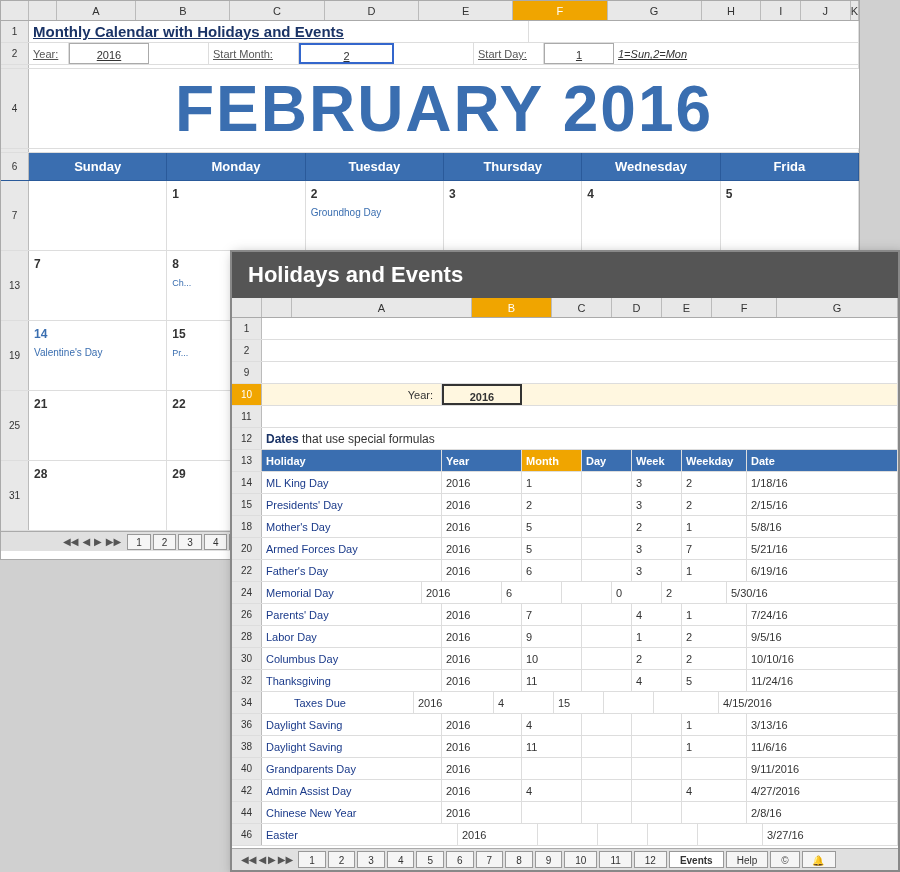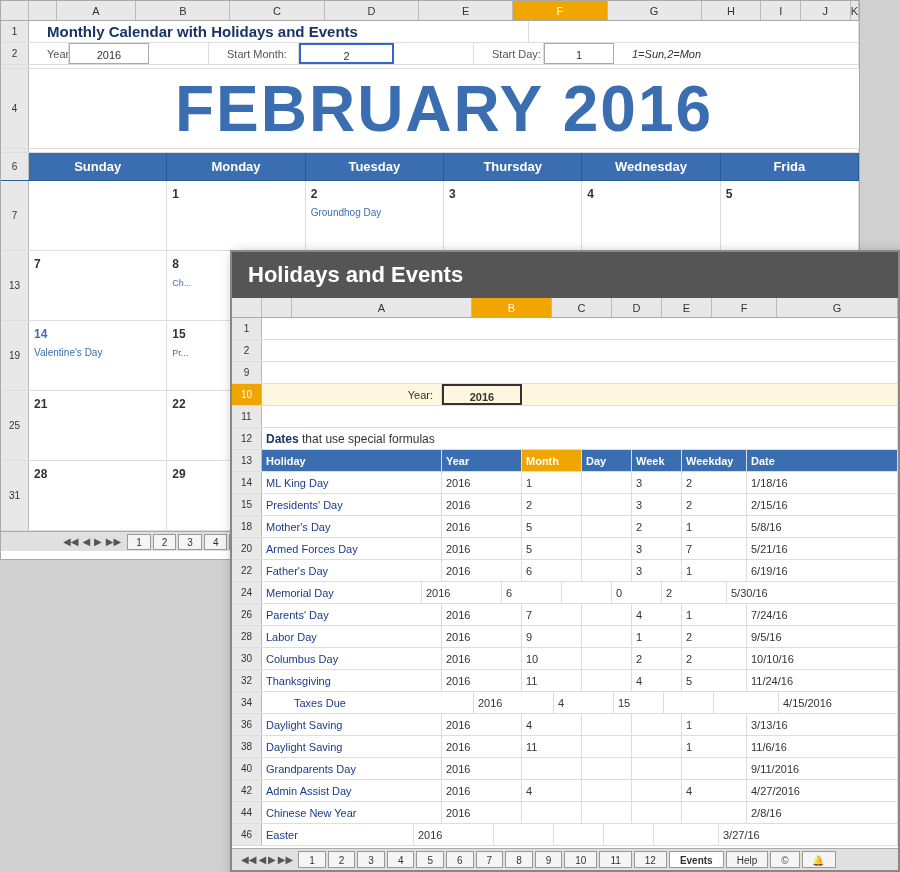--- a/index.html
+++ b/index.html
@@ -65,24 +65,25 @@
       background: #e8e8e8;
       font-size: 10px;
       text-align: center;
       line-height: 22px;
       color: #333;
     }
     .sheet-cell {
       border-right: 1px solid #ddd;
       font-size: 11px;
       line-height: 22px;
-      padding: 0 18px;
+      padding: 0 4px;
       overflow: hidden;
       white-space: nowrap;
       color: #333;
+      text-decoration: underline;
     }
     .sheet-cell.input-cell {
       border: 2px solid #3366cc;
       background: #fff;
     }
     .sheet-cell.merge-wide {
       font-size: 13px;
       font-weight: bold;
       color: #1a3366;
     }
@@ -659,21 +660,21 @@
       <div class="hol-cell" style="width:80px;">2016</div>
       <div class="hol-cell" style="width:60px;">11</div>
       <div class="hol-cell" style="width:50px;"></div>
       <div class="hol-cell" style="width:50px;">4</div>
       <div class="hol-cell" style="width:65px;">5</div>
       <div class="hol-cell" style="flex:1;">11/24/16</div>
     </div>
 
     <div class="hol-row">
       <div class="hol-row-num">34</div>
-      <div class="hol-cell blue-row" style="width:212px;padding-left:32px;">Taxes Due</div>
+      <div class="hol-cell blue-row" style="width:152px;padding-left:32px;">Taxes Due</div>
       <div class="hol-cell" style="width:80px;">2016</div>
       <div class="hol-cell" style="width:60px;">4</div>
       <div class="hol-cell" style="width:50px;">15</div>
       <div class="hol-cell" style="width:50px;"></div>
       <div class="hol-cell" style="width:65px;"></div>
       <div class="hol-cell" style="flex:1;">4/15/2016</div>
     </div>
 
     <div class="hol-row">
       <div class="hol-row-num">36</div>
@@ -725,21 +726,21 @@
       <div class="hol-cell" style="width:80px;">2016</div>
       <div class="hol-cell" style="width:60px;"></div>
       <div class="hol-cell" style="width:50px;"></div>
       <div class="hol-cell" style="width:50px;"></div>
       <div class="hol-cell" style="width:65px;"></div>
       <div class="hol-cell" style="flex:1;">2/8/16</div>
     </div>
 
     <div class="hol-row">
       <div class="hol-row-num">46</div>
-      <div class="hol-cell blue-row" style="width:152px;">Easter</div>
+      <div class="hol-cell blue-row" style="width:196px;">Easter</div>
       <div class="hol-cell" style="width:80px;">2016</div>
       <div class="hol-cell" style="width:60px;"></div>
       <div class="hol-cell" style="width:50px;"></div>
       <div class="hol-cell" style="width:50px;"></div>
       <div class="hol-cell" style="width:65px;"></div>
       <div class="hol-cell" style="flex:1;">3/27/16</div>
     </div>
 
   </div>
 

